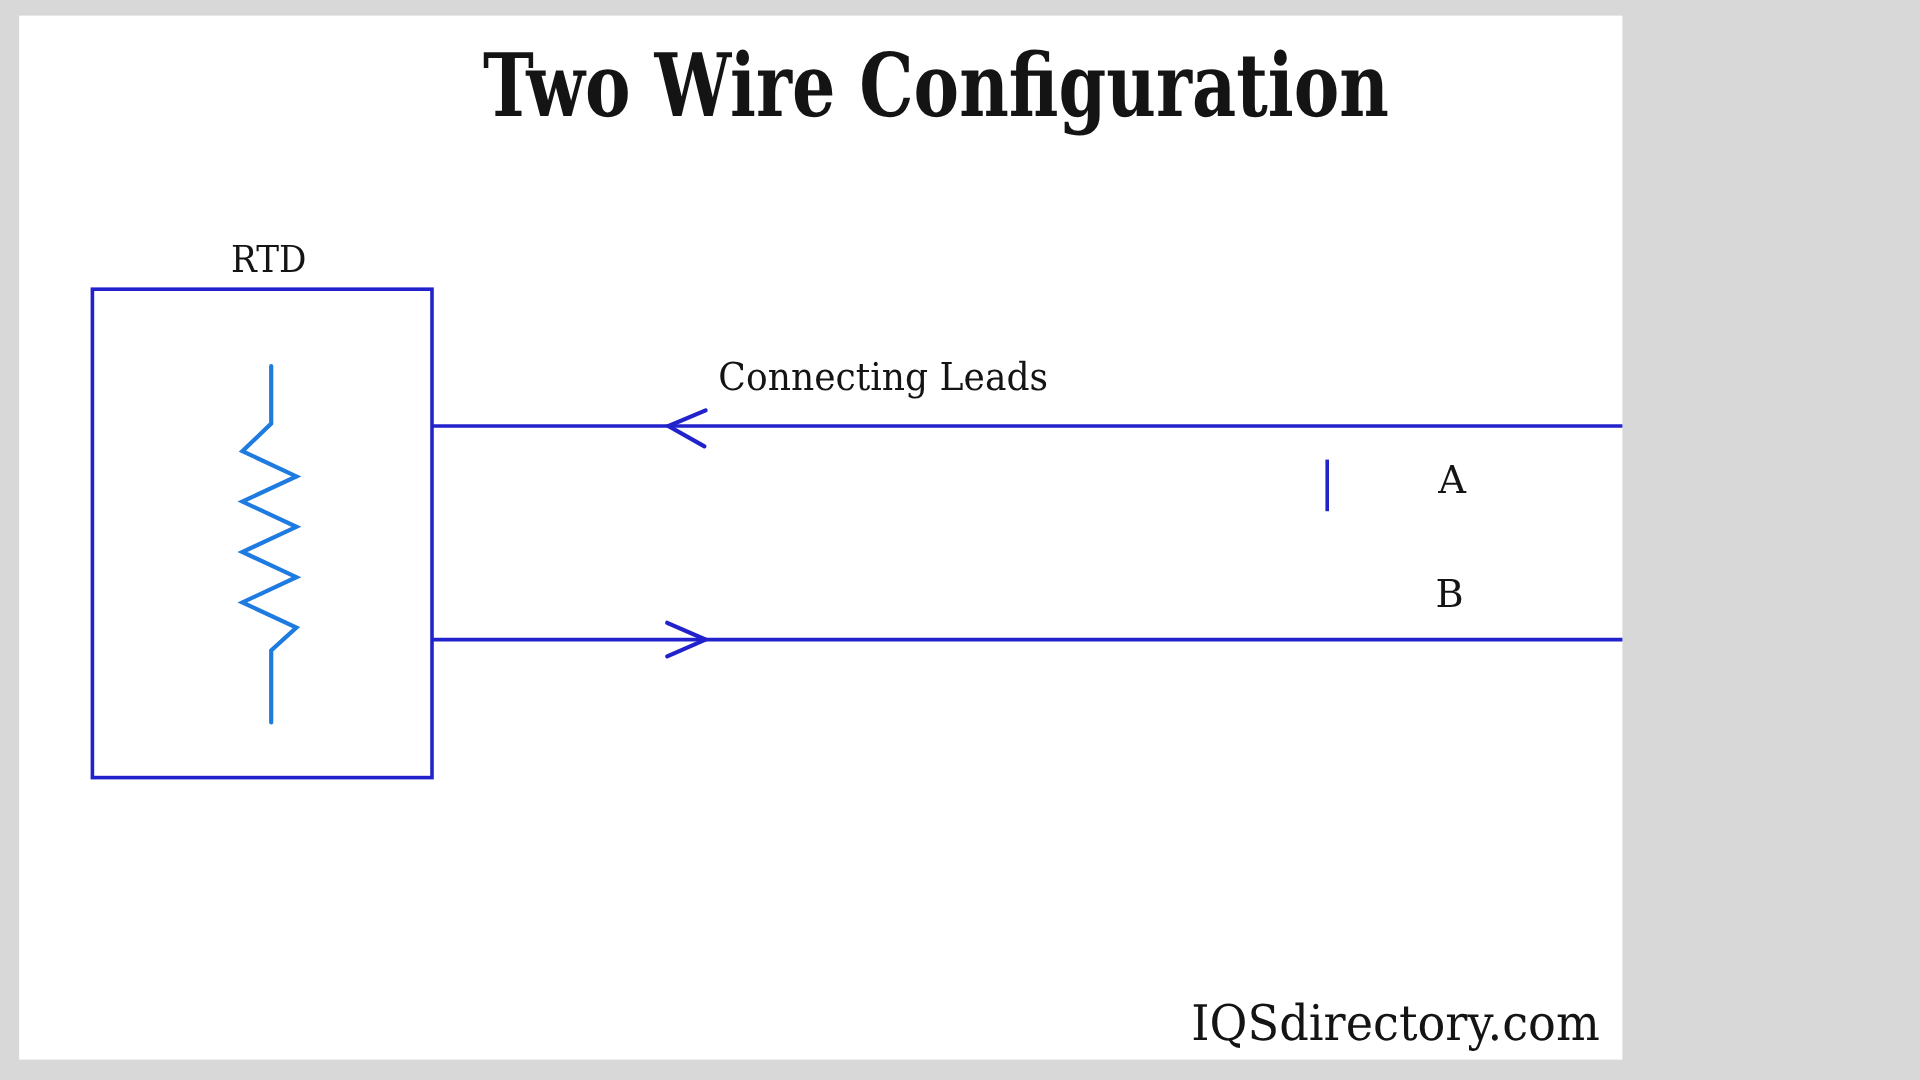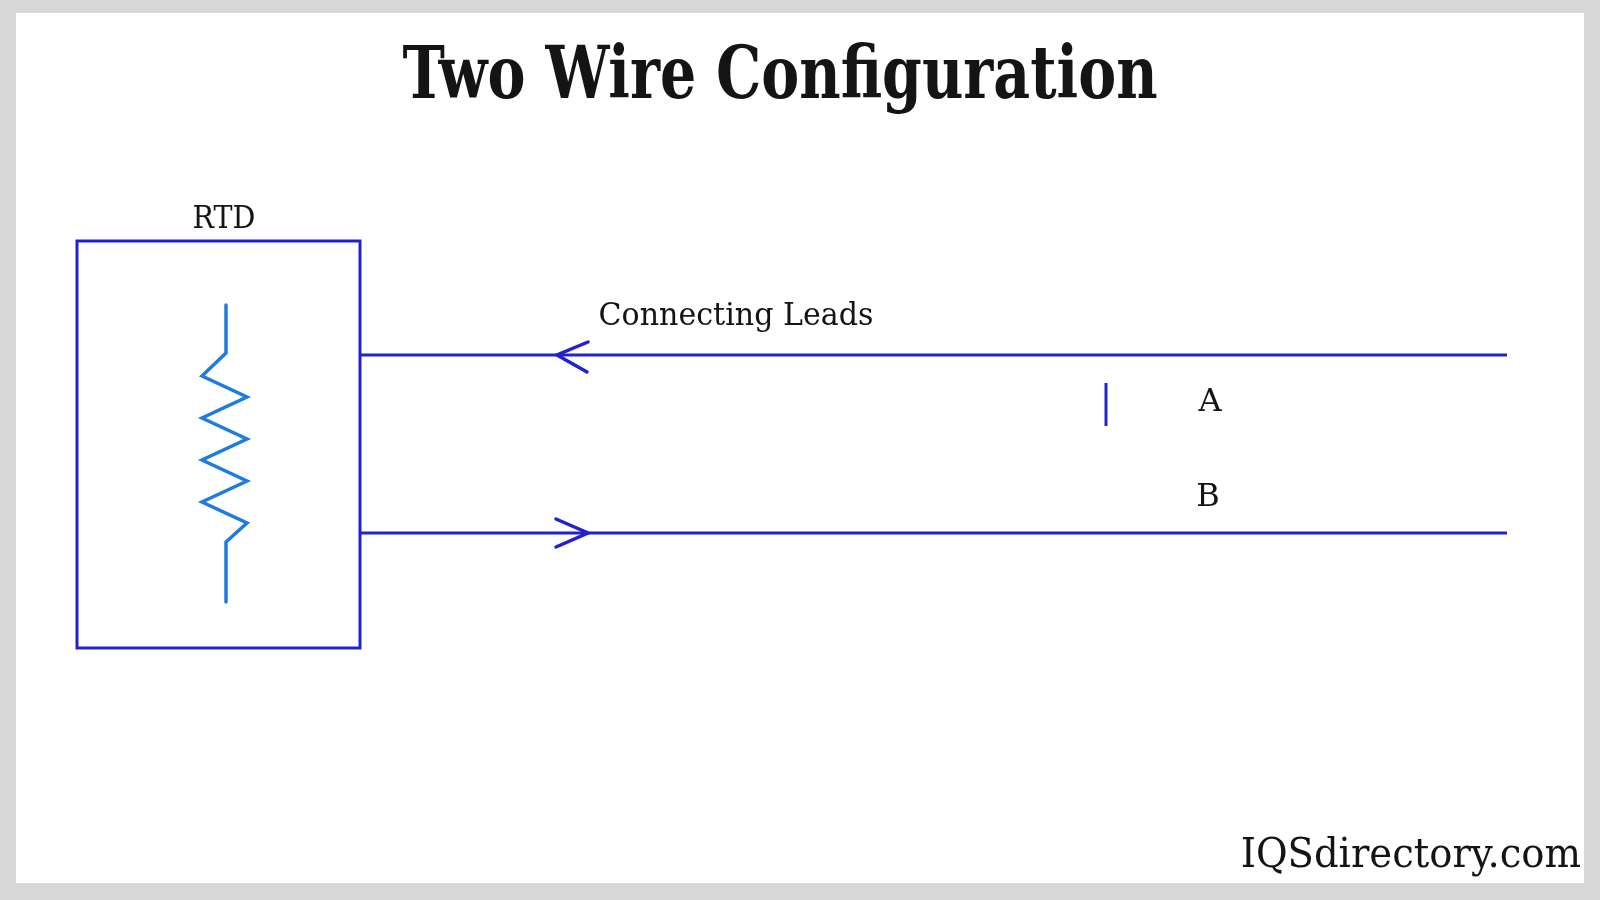--- a/index.html
+++ b/index.html
@@ -10,21 +10,21 @@
     --text-black: #141414;
   }
   * { margin: 0; padding: 0; box-sizing: border-box; }
   html, body { width: 1600px; height: 900px; }
   body {
     font-family: "DejaVu Serif", "Liberation Serif", serif;
     background: var(--frame-gray);
   }
   .canvas {
     position: relative;
-    width: 1600px;
+    width: 1352px;
     height: 900px;
     background: var(--frame-gray);
     overflow: hidden;
     border-radius: 12px;
   }
   .panel {
     position: absolute;
     left: 16px;
     top: 13px;
     width: 1568px;

